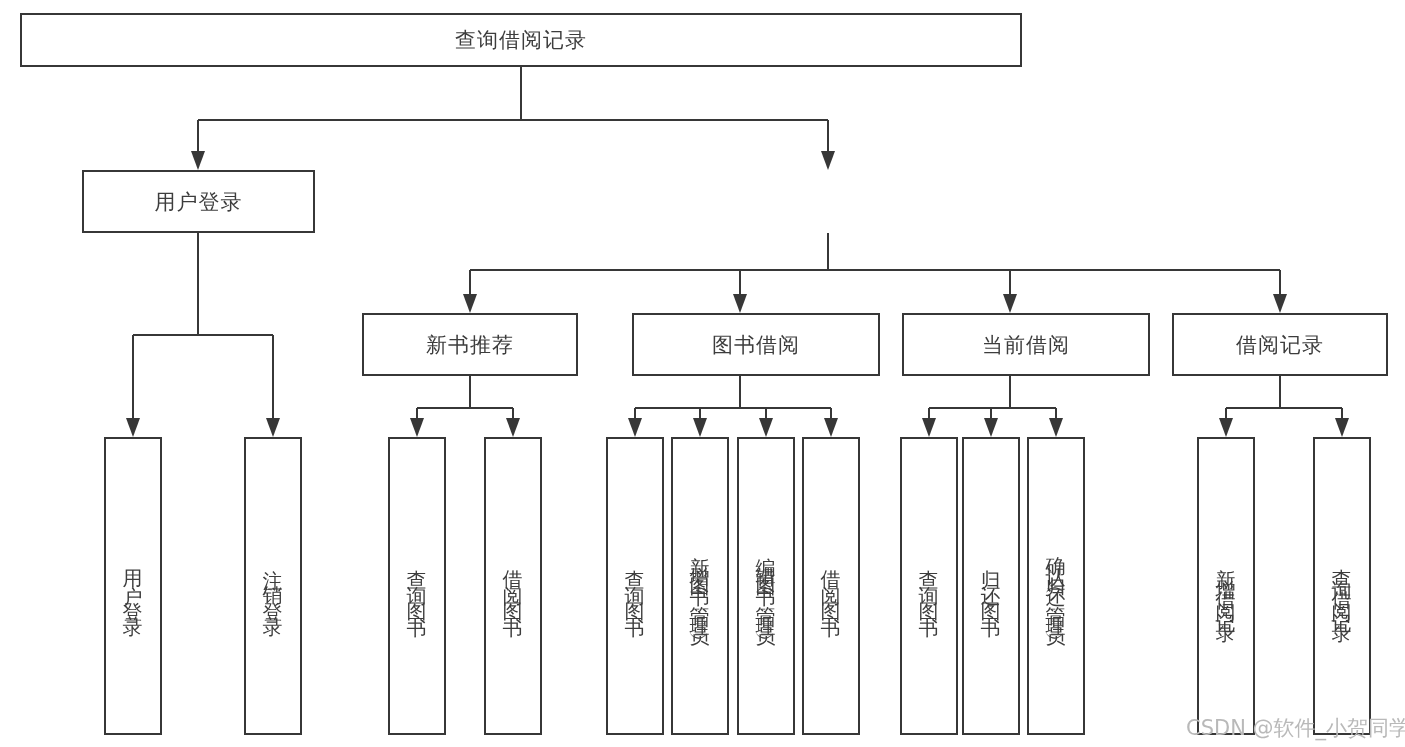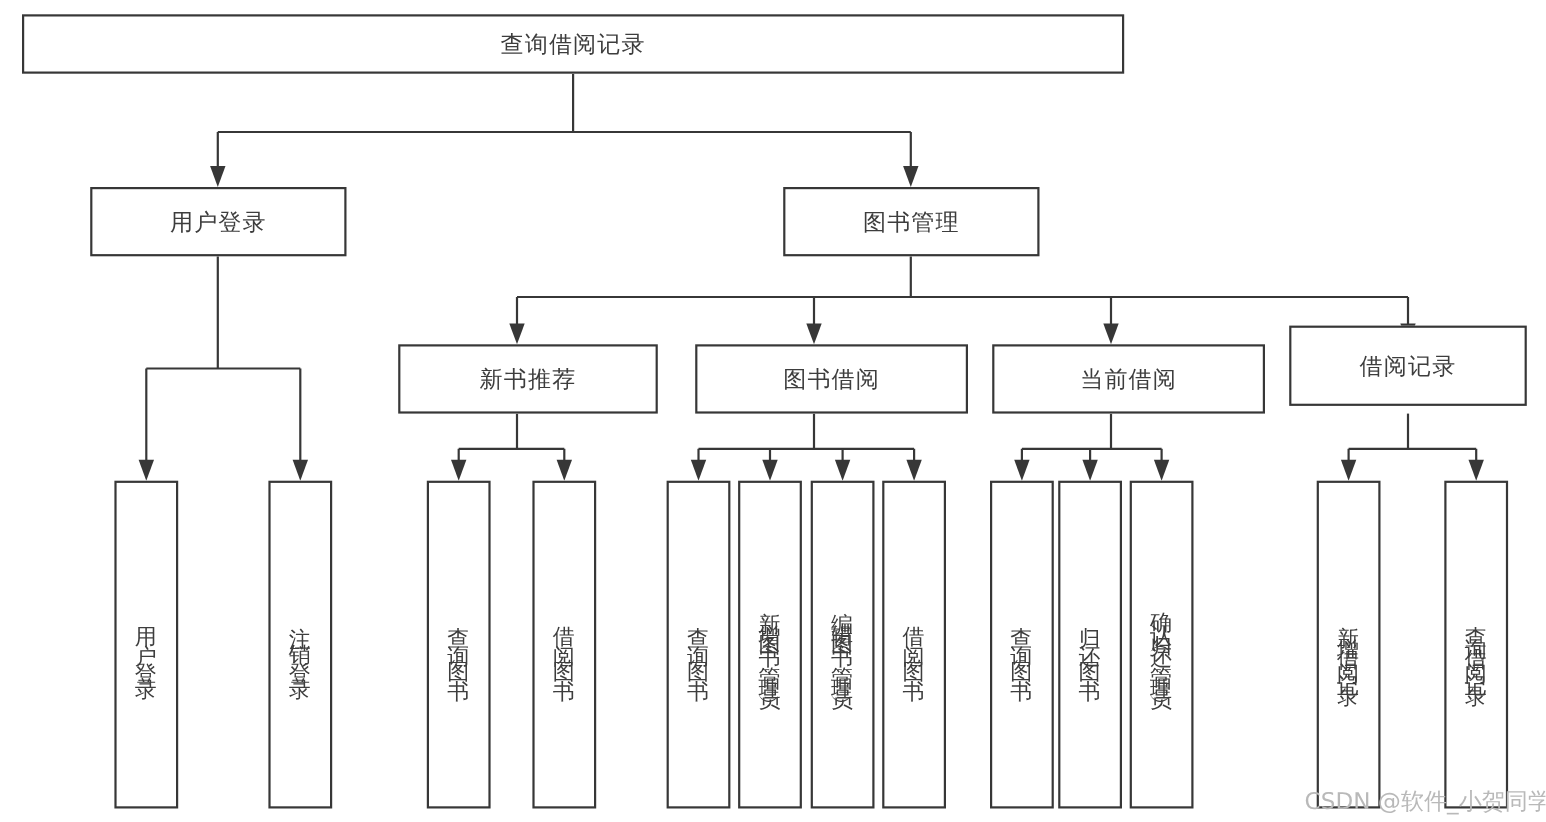--- a/index.html
+++ b/index.html
@@ -112,26 +112,25 @@
       <path d="M1226 408 V419"></path>
         <path class="ah" d="M1219 418 L1233 418 L1226 437 Z"></path>
       <path d="M1342 408 V419"></path>
         <path class="ah" d="M1335 418 L1349 418 L1342 437 Z"></path>
     </g>
   </svg>
 
   <div class="hnode" style="left:20px;top:13px;width:1002px;height:54px">查询借阅记录</div>
 
   <div class="hnode" style="left:82px;top:170px;width:233px;height:63px">用户登录</div>
-  <div class="hnode" style="left:712px;top:170px;width:233px;height:63px">图书管理</div>
 
-  <div class="hnode" style="left:362px;top:313px;width:236px;height:63px">新书推荐</div>
+  <div class="hnode" style="left:362px;top:313px;width:216px;height:63px">新书推荐</div>
   <div class="hnode" style="left:632px;top:313px;width:248px;height:63px">图书借阅</div>
   <div class="hnode" style="left:902px;top:313px;width:248px;height:63px">当前借阅</div>
-  <div class="hnode" style="left:1172px;top:296px;width:216px;height:73px">借阅记录</div>
+  <div class="hnode" style="left:1172px;top:313px;width:216px;height:63px">借阅记录</div>
 
   <div class="vnode ls-lg" style="left:104px">
     <span class="vtext">用户登录</span>
   </div>
   <div class="vnode ls-lg" style="left:244px">
     <span class="vtext">注销登录</span>
   </div>
 
   <div class="vnode ls-lg" style="left:388px">
     <span class="vtext">查询图书</span>

